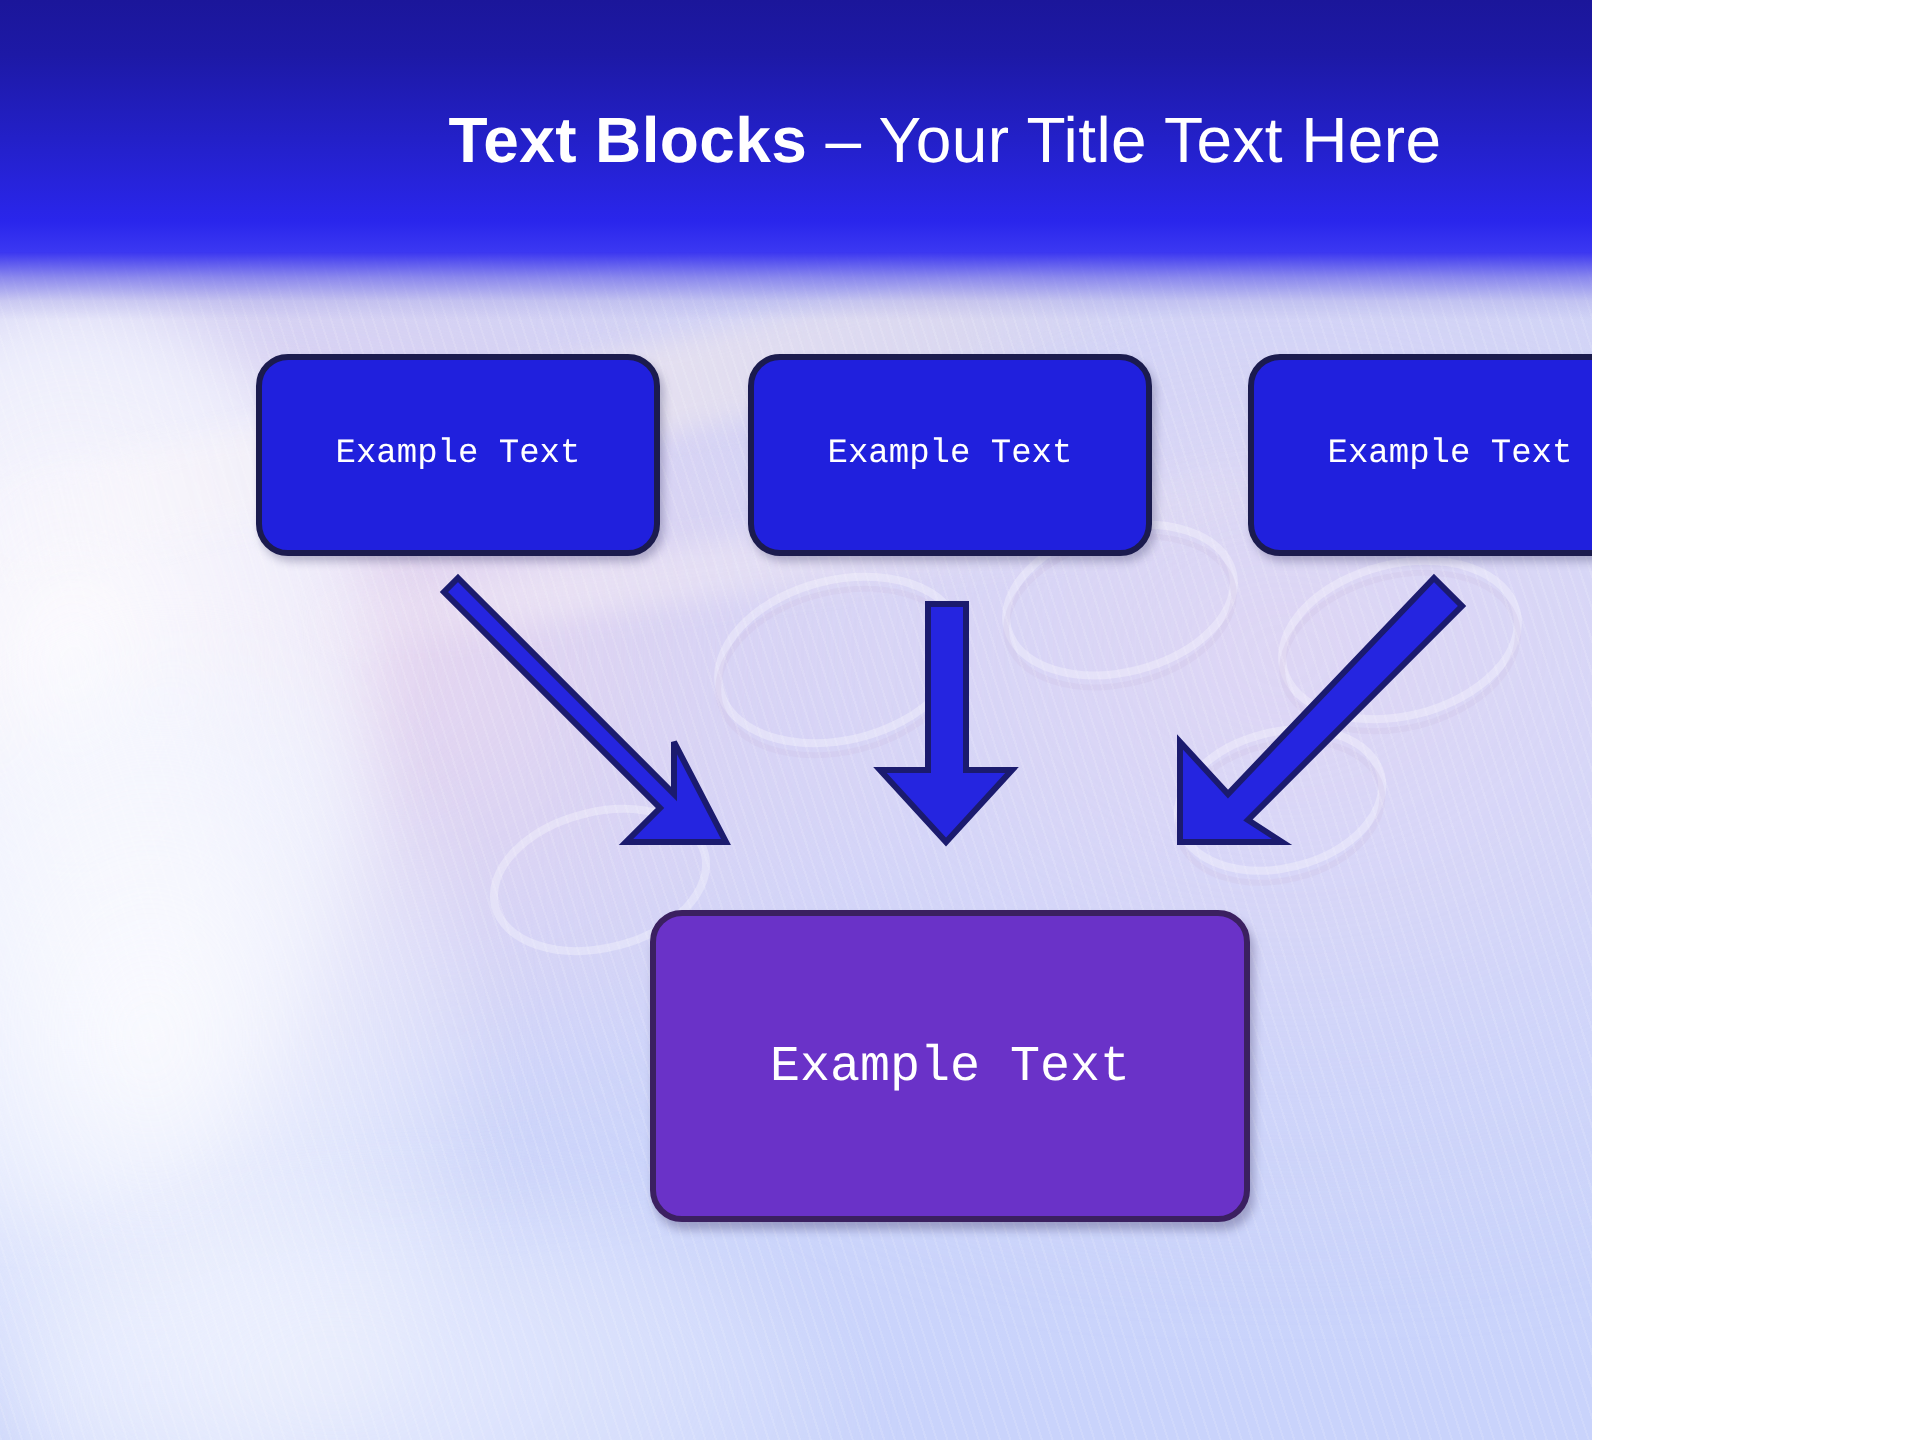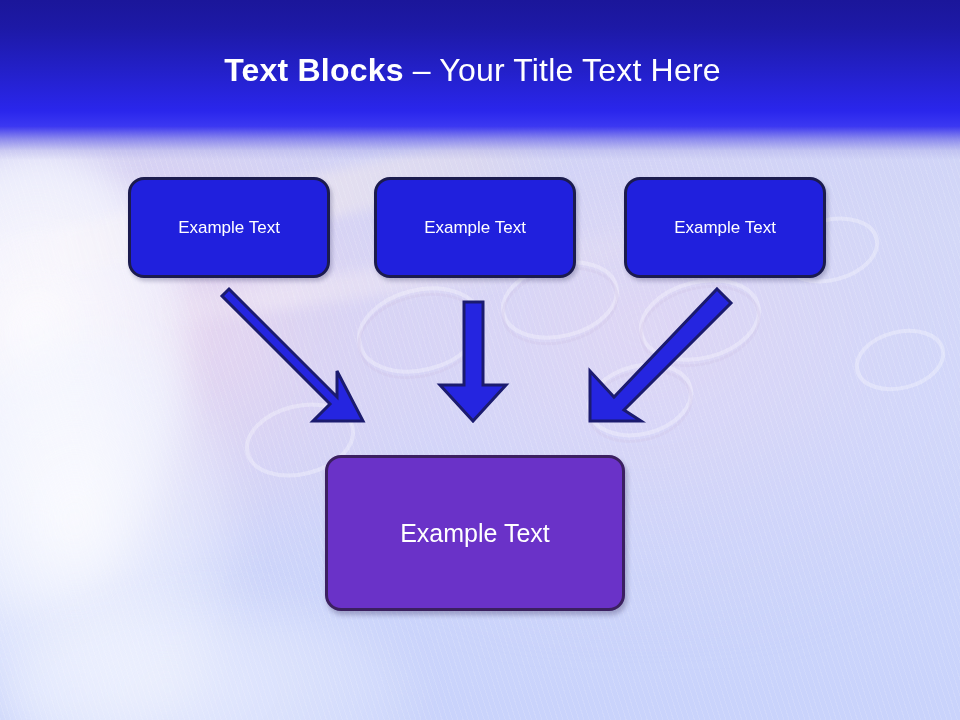--- a/index.html
+++ b/index.html
@@ -6,21 +6,21 @@
     margin: 0;
     padding: 0;
     background: #ffffff;
   }
   body {
     font-family: "Liberation Sans", sans-serif;
   }
 
   .slide {
     position: relative;
-    width: 960px;
+    width: 796px;
     height: 720px;
     overflow: hidden;
     background: #cfd6f7;
   }
 
   
   .bg-base {
     position: absolute;
     inset: 0;
     background:
@@ -177,20 +177,21 @@
   
   .node {
     position: absolute;
     box-sizing: border-box;
     display: flex;
     align-items: center;
     justify-content: center;
     color: #ffffff;
     text-align: left;
     border-radius: 16px;
+    font-family: Liberation Mono, monospace;
   }
   .node-top {
     width: 202px;
     height: 101px;
     top: 177px;
     background: #2020dd;
     border: 3px solid #1b1b4e;
     font-size: 17px;
     box-shadow: 2px 3px 4px rgba(40,40,90,0.28);
   }

